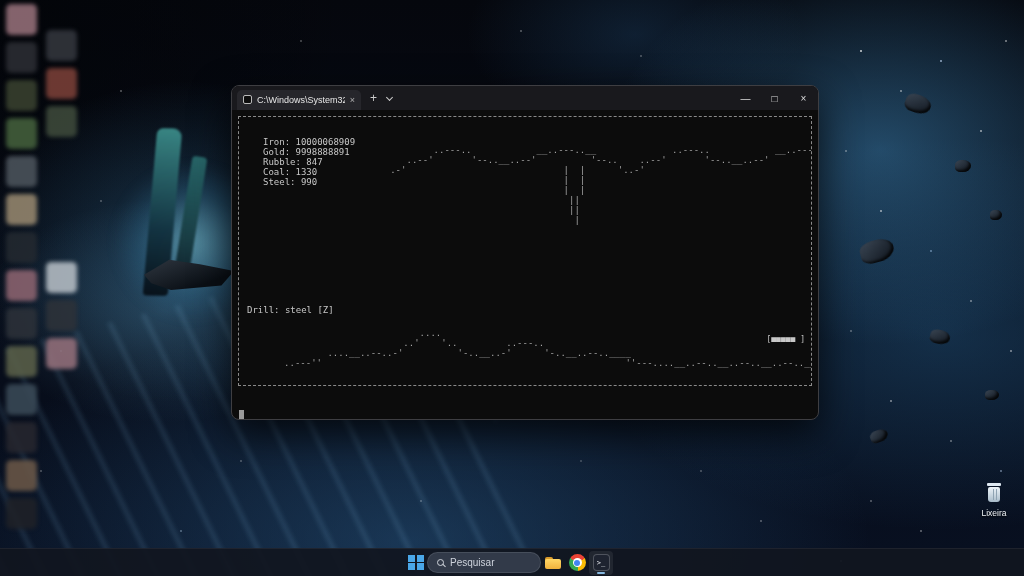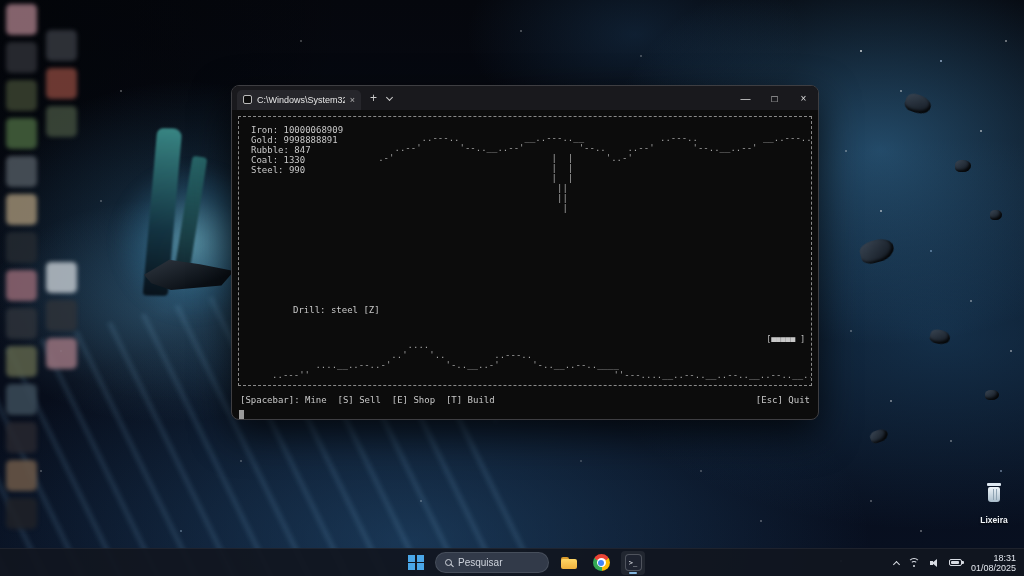--- a/index.html
+++ b/index.html
@@ -56,55 +56,55 @@
   .thumb { position:absolute; width:31px; height:31px; border-radius:5px; filter:blur(2px); opacity:.88; }
 
   
   .recycle { position:absolute; left:975px; top:481px; width:38px; text-align:center; z-index:3; cursor:default; }
   .bin { width:20px; height:22px; margin:0 auto; position:relative; }
   .bin::before { content:''; position:absolute; top:2px; left:3px; right:3px; height:3px; background:#dfe9f2; border-radius:1px; }
   .bin::after { content:''; position:absolute; top:6px; left:4px; right:4px; bottom:1px;
     background:linear-gradient(180deg,#eef4f9,#a9bcca); border-radius:2px 2px 3px 3px; }
   .bin-lines { position:absolute; top:8px; left:7px; right:7px; bottom:3px; z-index:1;
     background:repeating-linear-gradient(90deg, transparent 0 2px, #8fa3b2 2px 3px); }
-  .bin-label { margin-top:12px; font-size:8.5px; color:#f0f4f8; text-shadow:0 1px 2px rgba(0,0,0,.9);font-weight:bold; }
+  .bin-label { margin-top:5px; font-size:8.5px; color:#f0f4f8; text-shadow:0 1px 2px rgba(0,0,0,.9); }
 
   
   .term { position:absolute; left:231px; top:85px; width:588px; height:335px; z-index:5;
     background:#0c0c0c; border-radius:8px; border:1px solid #3e3e42; box-shadow:0 14px 38px rgba(0,0,0,.7); }
   .titlebar { position:relative; height:24px; background:#19191d; border-radius:7px 7px 0 0;
     display:flex; align-items:center; padding-left:5px; }
   .tab { display:flex; align-items:center; gap:5px; height:20px; width:124px; margin-top:3px;
     padding:0 6px; background:#26262b; border-radius:5px 5px 0 0; }
   .cmdicon { width:9px; height:9px; border:1px solid #b9b9b9; background:#0d0d0d; border-radius:2px; flex:none; }
   .tab-title { font-size:9px; color:#e6e6e6; white-space:nowrap; overflow:hidden; max-width:88px; }
   .tab-close { color:#b0b0b0; font-size:9px; margin-left:auto; }
   .newtab { color:#cccccc; font-size:12px; margin-left:9px; line-height:1; }
   .tabdrop { margin-left:10px; display:inline-flex; }
   .chev-down { display:inline-block; width:5px; height:5px; border-right:1.2px solid #cccccc; border-bottom:1.2px solid #cccccc; transform:rotate(45deg); margin-top:-2px; }
   .wincontrols { position:absolute; right:0; top:0; height:100%; display:flex; }
   .wc { width:29px; height:100%; display:flex; align-items:center; justify-content:center; color:#dddddd; font-size:10px; }
   .term-body { position:absolute; top:24px; left:0; right:0; bottom:0;
     font-family:"DejaVu Sans Mono", monospace; font-size:9px; color:#c8c8c8; }
-  .term-body pre { font:inherit; margin:4px; }
+  .term-body pre { font:inherit; margin:16px; }
   .field { position:absolute; left:6px; right:6px; top:6px; height:270px; border:1px dashed #8a8a8a; overflow:hidden; }
   .depth { position:absolute; top:3px; left:0; right:0; text-align:center; }
   .terrain-top { position:absolute; top:12px; left:16px; line-height:10px; color:#a6a6a6; }
   .stats { position:absolute; top:4px; left:8px; line-height:10px; }
-  .drill { position:absolute; top:188px; left:8px;margin-left:46px; }
+  .drill { position:absolute; top:188px; left:8px; }
   .progress { position:absolute; top:218px; right:6px; font-size:8px; }
   .terrain-bottom { position:absolute; bottom:1px; left:2px; line-height:10px; color:#a6a6a6; }
   .structures { position:absolute; bottom:3px; right:8px; line-height:9px; font-size:8.5px; color:#d2d2d2; }
   .statusline { position:absolute; top:285px; left:8px; right:8px; display:flex; justify-content:space-between; white-space:pre; }
   .cursor { position:absolute; left:7px; top:300px; width:5px; height:9px; background:#9a9a9a; }
 
   
   .taskbar { position:absolute; left:0; right:0; bottom:0; height:28px; z-index:10;
     background:rgba(17,21,31,.93); border-top:1px solid rgba(255,255,255,.06); }
-  .tb-center { position:absolute; left:405px; top:0; height:100%; display:flex; align-items:center; gap:8px; }
+  .tb-center { position:absolute; left:405px; top:0; height:100%; display:flex; align-items:center; gap:0; }
   .start { width:22px; height:22px; border-radius:4px; display:grid;
     grid-template-columns:7px 7px; grid-template-rows:7px 7px; gap:1.5px; place-content:center; }
   .start i { background:#4aa7e8; display:block; }
   .search { height:21px; width:114px; border-radius:11px; background:#323a49; border:1px solid rgba(255,255,255,.10);
     display:flex; align-items:center; gap:6px; padding:0 9px; }
   .mag { width:7px; height:7px; border:1.3px solid #cfd3da; border-radius:50%; position:relative; flex:none; }
   .mag::after { content:''; position:absolute; width:4px; height:1.3px; background:#cfd3da; transform:rotate(45deg); right:-3px; bottom:-1px; }
   .search-text { font-size:10px; color:#ced3dc; white-space:nowrap; }
   .tb-icon { width:24px; height:24px; border-radius:4px; display:flex; align-items:center; justify-content:center; position:relative; }
   .tb-icon.active { background:rgba(255,255,255,.07); }
@@ -217,24 +217,20 @@
 Rubble: 847
 Coal: 1330
 Steel: 990</pre>
         <div class="drill">Drill: steel [Z]</div>
         <div class="progress">[■■■■■      ]</div>
         <pre class="terrain-bottom">                              ....                                                                             
                            ..'    '..         ..---..                                                          
              ....__..--..-'          '-..__..-'      '-..__..--..____                                          
      ..---''                                                        ''---....__..--..__..--..__..--..__..--..__</pre>
       </div>
-      <div class="statusline">
-        <span>[Spacebar]: Mine  [S] Sell  [E] Shop  [T] Build</span>
-        <span>[Esc] Quit</span>
-      </div>
       <div class="cursor"></div>
     </div>
   </div>
 
   <div class="taskbar">
     <div class="tb-center">
       <div class="start">
           <i></i>
           <i></i>
           <i></i>
@@ -247,29 +243,15 @@
       <div class="tb-icon">
         <div class="folder"></div>
       </div>
       <div class="tb-icon">
         <div class="chrome"></div>
       </div>
       <div class="tb-icon active">
         <div class="termico">&gt;_</div>
       </div>
     </div>
-    <div class="tb-tray">
-      <span class="chev-up"></span>
-      <span class="wifi">
-          <i></i>
-          <i></i>
-          <b></b>
-        </span>
-      <span class="vol"></span>
-      <span class="batt"></span>
-      <div class="clock">
-        <div>18:31</div>
-        <div>01/08/2025</div>
-      </div>
-    </div>
   </div>
 
 </div>
 
 </body></html>

